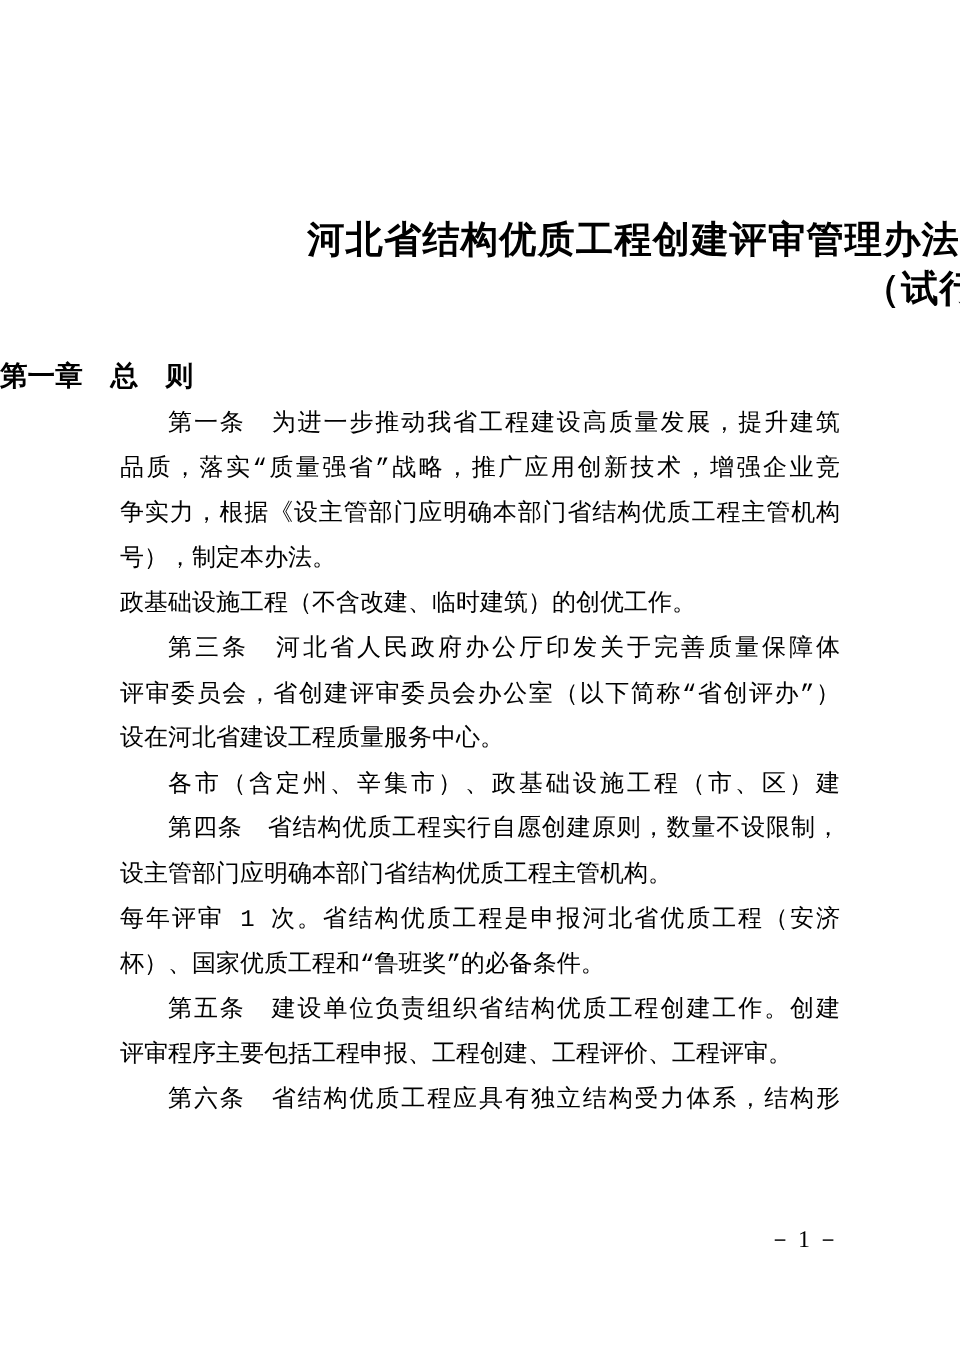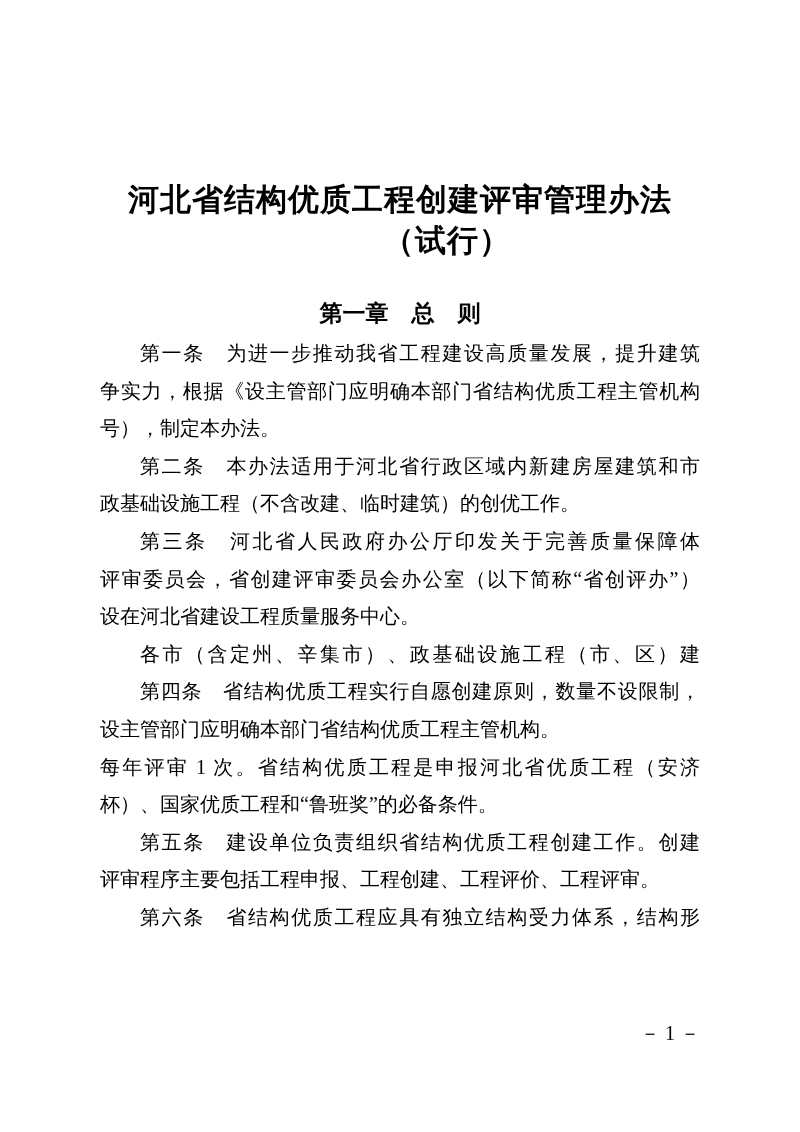--- a/index.html
+++ b/index.html
@@ -14,49 +14,49 @@
     background: #ffffff;
     color: #000000;
     font-family: "Liberation Serif", serif;
     overflow: hidden;
   }
   .doc-title {
     position: absolute;
     left: 0;
     width: 800px;
     margin: 0;
-    text-align: center;
+    text-align: right;
     font-family: "Liberation Serif", serif;
     font-weight: bold;
     font-size: 31px;
     line-height: 41px;
     letter-spacing: 1px;
     white-space: nowrap;
   }
   .doc-title.line1 { top: 179px; }
   .doc-title.line2 { top: 220px; margin-left: 47px; }
   .chapter-heading {
     position: absolute;
     top: 299px;
     left: 0;
     width: 800px;
     margin: 0;
-    text-align: center;
+    text-align: left;
     font-family: "Liberation Sans", sans-serif;
     font-weight: bold;
     font-size: 23px;
     line-height: 28px;
     white-space: nowrap;
   }
   .doc-body {
     position: absolute;
     top: 335px;
     left: 100px;
     width: 600px;
-    font-family: Liberation Serif, serif;
+    font-family: Liberation Mono, monospace;
     font-size: 20px;
     line-height: 37.6px;
   }
   .line {
     text-align: justify;
     text-align-last: justify;
     height: 37.6px;
     white-space: nowrap;
   }
   .line.indent { text-indent: 2em; }
@@ -77,23 +77,23 @@
 </style>
 </head>
 <body>
 
 <div class="page">
   <h1 class="doc-title line1">河北省结构优质工程创建评审管理办法</h1>
   <h1 class="doc-title line2">（试行）</h1>
   <h2 class="chapter-heading">第一章　总　则</h2>
   <div class="doc-body">
       <div class="line indent">第一条　为进一步推动我省工程建设高质量发展，提升建筑</div>
+      <div class="line">品质，落实“质量强省”战略，推广应用创新技术，增强企业竞</div>
       <div class="line">争实力，根据《设主管部门应明确本部门省结构优质工程主管机构</div>
       <div class="line no-fill">号），制定本办法。</div>
-      <div class="line indent">第二条　本办法适用于河北省行政区域内新建房屋建筑和市</div>
       <div class="line no-fill">政基础设施工程（不含改建、临时建筑）的创优工作。</div>
       <div class="line indent">第三条　河北省人民政府办公厅印发关于完善质量保障体</div>
       <div class="line">评审委员会，省创建评审委员会办公室（以下简称“省创评办”）</div>
       <div class="line no-fill">设在河北省建设工程质量服务中心。</div>
       <div class="line indent">各市（含定州、辛集市）、政基础设施工程（市、区）建</div>
       <div class="line indent">第四条　省结构优质工程实行自愿创建原则，数量不设限制，</div>
       <div class="line no-fill">设主管部门应明确本部门省结构优质工程主管机构。</div>
       <div class="line">每年评审 1 次。省结构优质工程是申报河北省优质工程（安济</div>
       <div class="line no-fill">杯）、国家优质工程和“鲁班奖”的必备条件。</div>
       <div class="line indent">第五条　建设单位负责组织省结构优质工程创建工作。创建</div>

